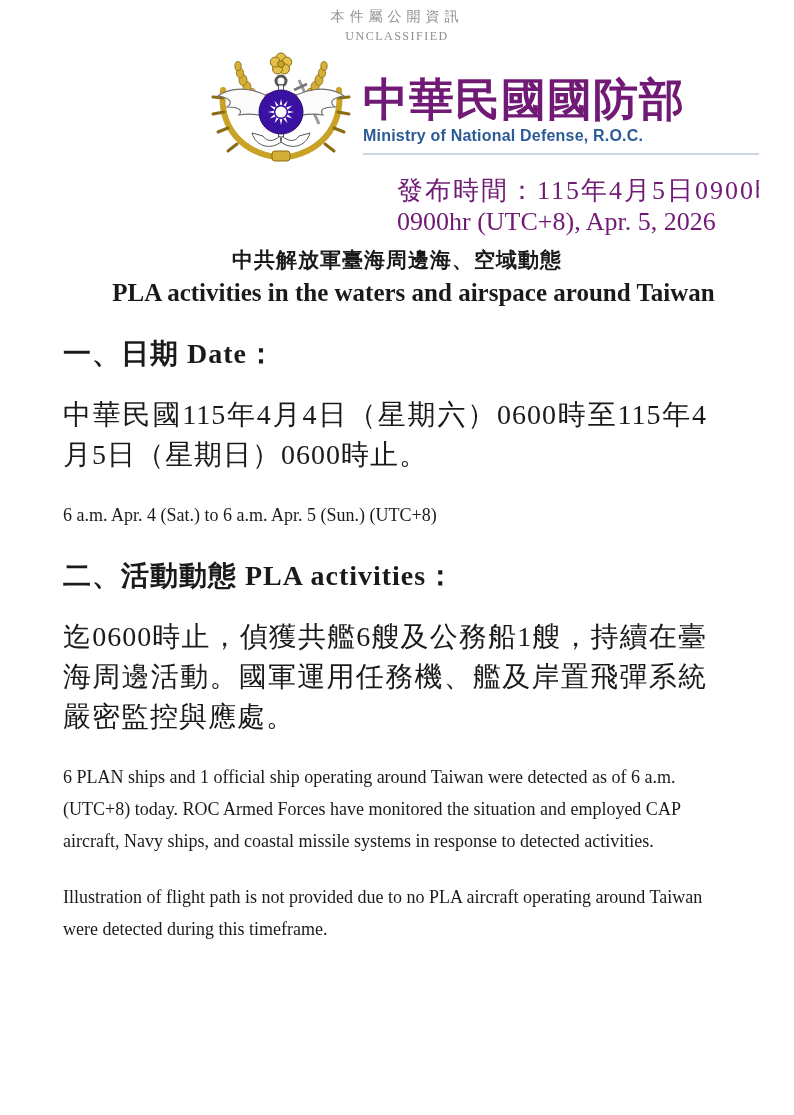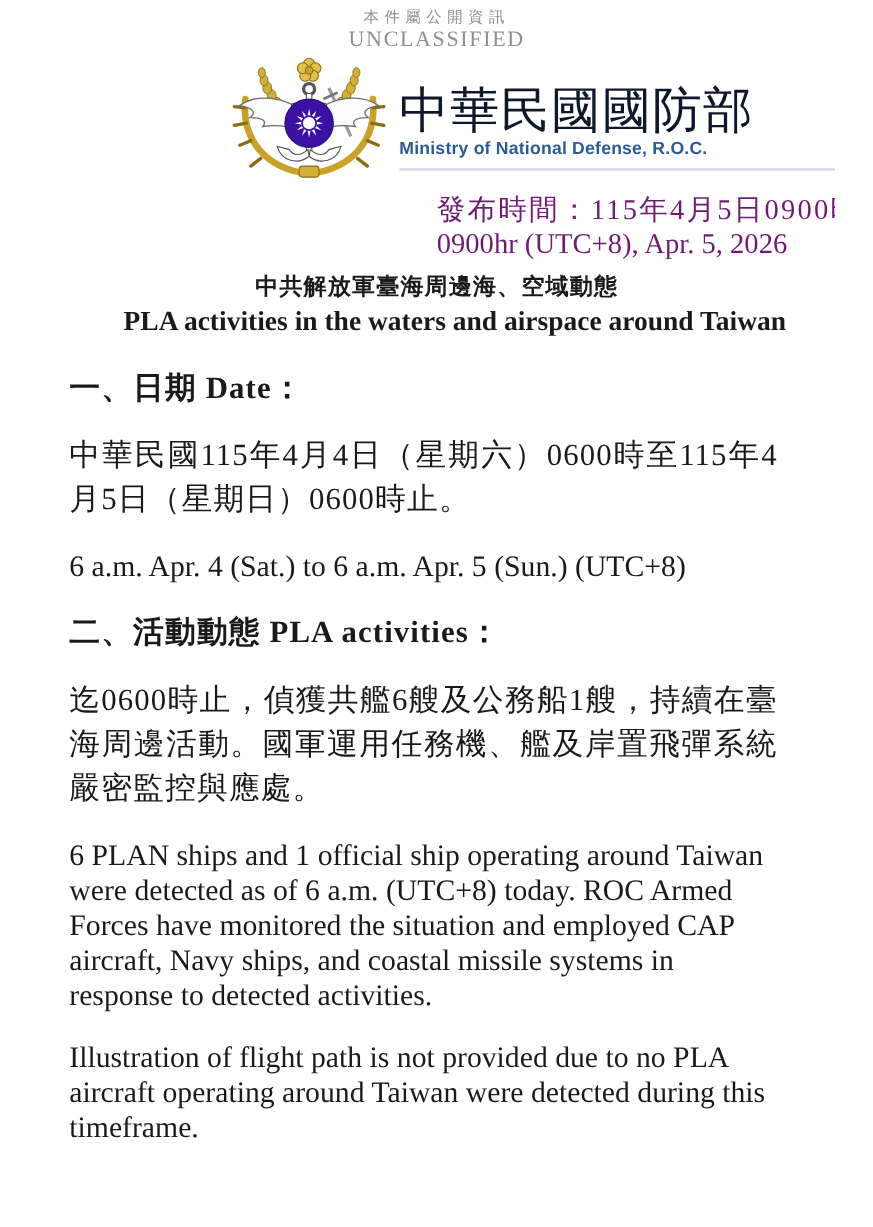--- a/index.html
+++ b/index.html
@@ -10,29 +10,29 @@
     height: 1115px;
     margin: 0 auto;
     background: #ffffff;
     font-family: "Liberation Serif", "DejaVu Serif", serif;
     color: #1a1a1a;
     overflow: hidden;
   }
   
   .classification { text-align: center; padding-top: 8px; color: #8f8f8f; }
   .classification .zh-line { font-size: 14px; letter-spacing: 5px; line-height: 18px; }
-  .classification .en-line { font-size: 20px; letter-spacing: 1.5px; line-height: 20px; }
+  .classification .en-line { font-size: 12px; letter-spacing: 1.5px; line-height: 20px; }
 
   
   .letterhead { display: flex; align-items: flex-start; margin: 6px 0 0 166px; height: 116px; }
   .emblem { width: 160px; height: 113px; flex: 0 0 auto; }
   .org-block { margin: 24px 0 0 2px; }
   .org-zh {
-    font-size: 45px; line-height: 48px; font-weight: 400;
-    color: #0f172a; letter-spacing: 1px; white-space: nowrap;
+    font-size: 45px; line-height: 48px; font-weight: 700;
+    color: #701a75; letter-spacing: 1px; white-space: nowrap;
   }
   .org-en {
     font-family: "Liberation Sans", sans-serif;
     font-size: 16px; font-weight: bold; color: #2b5b96;
     margin-top: 3px; letter-spacing: 0.2px; white-space: nowrap;
   }
   .header-rule {
     position: absolute; left: 328px; top: 153px;
     width: 434px; height: 2px; background: #ccd7e6;
   }
@@ -48,21 +48,21 @@
   .doc-title .t-en { font-size: 25px; font-weight: bold; line-height: 32px; padding-left: 33px; }
 
   
   .content { padding: 0 52px 0 28px; }
   .section-heading {
     font-size: 28px; font-weight: bold; letter-spacing: 1px;
     margin-top: 27px; line-height: 35px;
   }
   .para { margin-top: 24px; }
   .para.zh { font-size: 28px; line-height: 40px; letter-spacing: 1px; text-align: justify; }
-  .para.en { font-size: 27px; line-height: 32px; }
+  .para.en { font-size: 18px; line-height: 32px; }
 </style>
 </head>
 <body>
 
 <div class="page">
 
   <div class="classification">
     <div class="zh-line">本件屬公開資訊</div>
     <div class="en-line">UNCLASSIFIED</div>
   </div>

